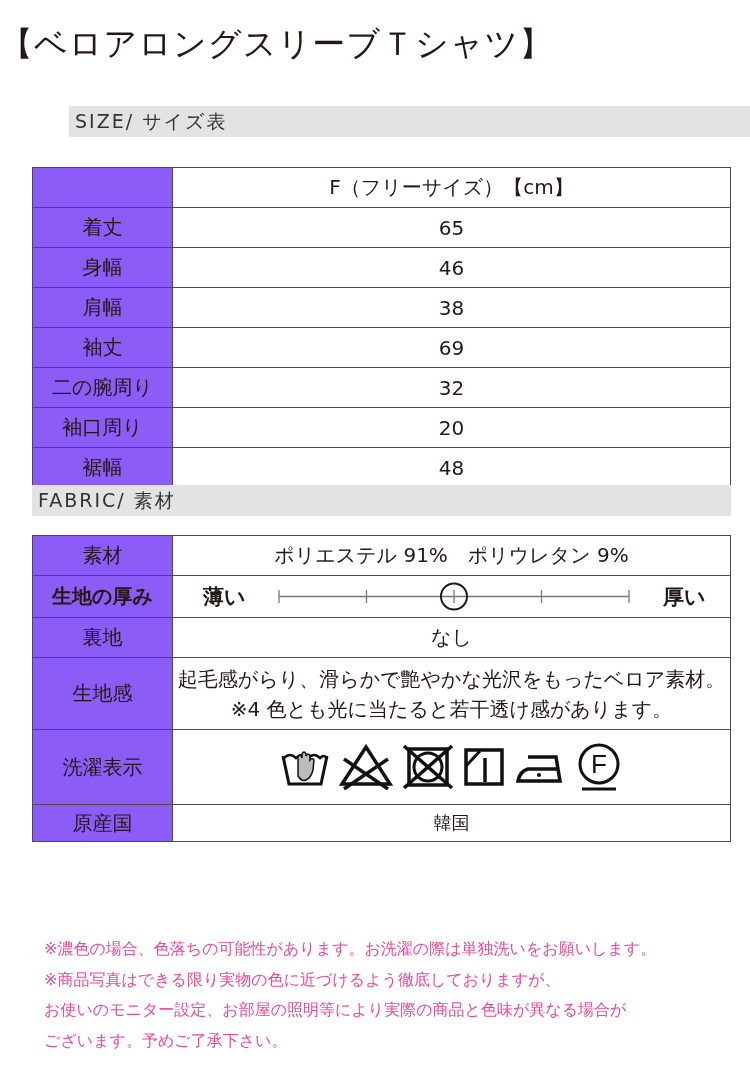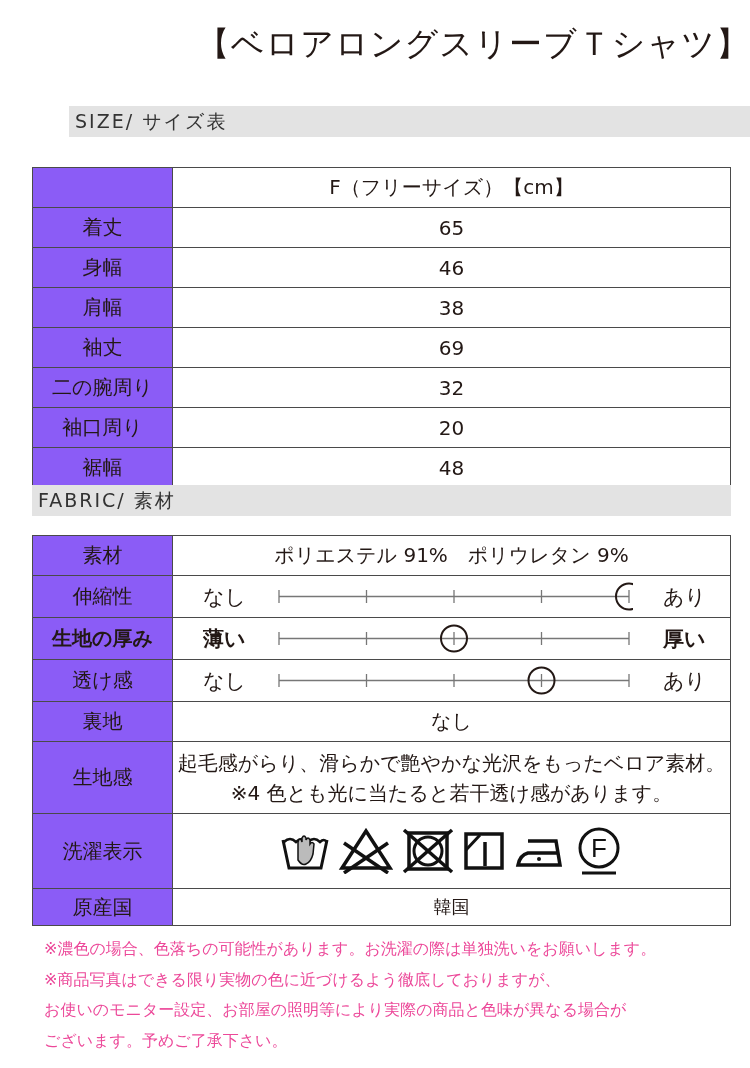--- a/index.html
+++ b/index.html
@@ -1,18 +1,18 @@
 <!DOCTYPE html>
 <html><head>
 <meta charset="utf-8">
 <style>
   html, body { margin:0; padding:0; background:#ffffff; }
   body { width:750px; height:1068px; position:relative; overflow:hidden;
          font-family:"DejaVu Sans", "Liberation Sans", sans-serif; color:#231815; }
-  .title { position:absolute; left:0; top:22px; width:750px; text-align:right;
+  .title { position:absolute; left:0; top:22px; width:750px; text-align:left;
            font-size:33px; letter-spacing:1px; }
   .section-bar { position:absolute; left:32px; width:699px; height:31px; background:#e3e3e3;
                  font-size:19px; line-height:31px; padding-left:6px; box-sizing:border-box;
                  letter-spacing:2px; color:#333; }
   table.spec { position:absolute; left:32px; width:699px; border-collapse:collapse;
                table-layout:fixed; }
   table.spec td { border:1.5px solid #4a4a4a; text-align:center; vertical-align:middle;
                   padding:0; font-size:20px; }
   table.spec td.lbl { width:139px; background:#8b5cf6; }
   table.spec td.val { background:#fff; }
@@ -70,71 +70,35 @@
   </table>
 
 <div class="section-bar" style="top:485px;">FABRIC/ 素材</div>
 
 <table class="spec" style="top:535px;">
   <tbody>
       <tr style="height:40px;">
     <td class="lbl">素材</td>
     <td class="val" style="font-size:20px;">ポリエステル 91%　ポリウレタン 9%</td>
   </tr>
-  <tr style="height:41px;">
-    <td class="lbl">伸縮性</td>
-    <td class="val">
-      <div class="scale" style="height:41px;">
-        <span class="scale-left">なし</span>
-        <svg width="360" height="41">
-          <line x1="6" y1="20.5" x2="356" y2="20.5" stroke="#777" stroke-width="1.5"></line>
-          <line x1="6" y1="14" x2="6" y2="27" stroke="#777" stroke-width="1.3"></line>
-          <line x1="93.5" y1="14" x2="93.5" y2="27" stroke="#777" stroke-width="1.3"></line>
-          <line x1="181" y1="14" x2="181" y2="27" stroke="#777" stroke-width="1.3"></line>
-          <line x1="268.5" y1="14" x2="268.5" y2="27" stroke="#777" stroke-width="1.3"></line>
-          <line x1="356" y1="14" x2="356" y2="27" stroke="#777" stroke-width="1.3"></line>
-          <circle cx="356" cy="20.5" r="13" fill="none" stroke="#231815" stroke-width="2"></circle>
-        </svg>
-        <span class="scale-right" style="left:490px;">あり</span>
-      </div>
-    </td>
-  </tr>
   <tr style="height:41px;font-weight:bold;">
     <td class="lbl">生地の厚み</td>
     <td class="val">
       <div class="scale" style="height:41px;">
         <span class="scale-left">薄い</span>
         <svg width="360" height="41">
           <line x1="6" y1="20.5" x2="356" y2="20.5" stroke="#777" stroke-width="1.5"></line>
           <line x1="6" y1="14" x2="6" y2="27" stroke="#777" stroke-width="1.3"></line>
           <line x1="93.5" y1="14" x2="93.5" y2="27" stroke="#777" stroke-width="1.3"></line>
           <line x1="181" y1="14" x2="181" y2="27" stroke="#777" stroke-width="1.3"></line>
           <line x1="268.5" y1="14" x2="268.5" y2="27" stroke="#777" stroke-width="1.3"></line>
           <line x1="356" y1="14" x2="356" y2="27" stroke="#777" stroke-width="1.3"></line>
           <circle cx="181" cy="20.5" r="13" fill="none" stroke="#231815" stroke-width="2"></circle>
         </svg>
         <span class="scale-right">厚い</span>
-      </div>
-    </td>
-  </tr>
-  <tr style="height:41px;">
-    <td class="lbl">透け感</td>
-    <td class="val">
-      <div class="scale" style="height:41px;">
-        <span class="scale-left">なし</span>
-        <svg width="360" height="41">
-          <line x1="6" y1="20.5" x2="356" y2="20.5" stroke="#777" stroke-width="1.5"></line>
-          <line x1="6" y1="14" x2="6" y2="27" stroke="#777" stroke-width="1.3"></line>
-          <line x1="93.5" y1="14" x2="93.5" y2="27" stroke="#777" stroke-width="1.3"></line>
-          <line x1="181" y1="14" x2="181" y2="27" stroke="#777" stroke-width="1.3"></line>
-          <line x1="268.5" y1="14" x2="268.5" y2="27" stroke="#777" stroke-width="1.3"></line>
-          <line x1="356" y1="14" x2="356" y2="27" stroke="#777" stroke-width="1.3"></line>
-          <circle cx="268.5" cy="20.5" r="13" fill="none" stroke="#231815" stroke-width="2"></circle>
-        </svg>
-        <span class="scale-right">あり</span>
       </div>
     </td>
   </tr>
   <tr style="height:40px;">
     <td class="lbl">裏地</td>
     <td class="val">なし</td>
   </tr>
   <tr style="height:72px;">
     <td class="lbl">生地感</td>
     <td class="val small">

